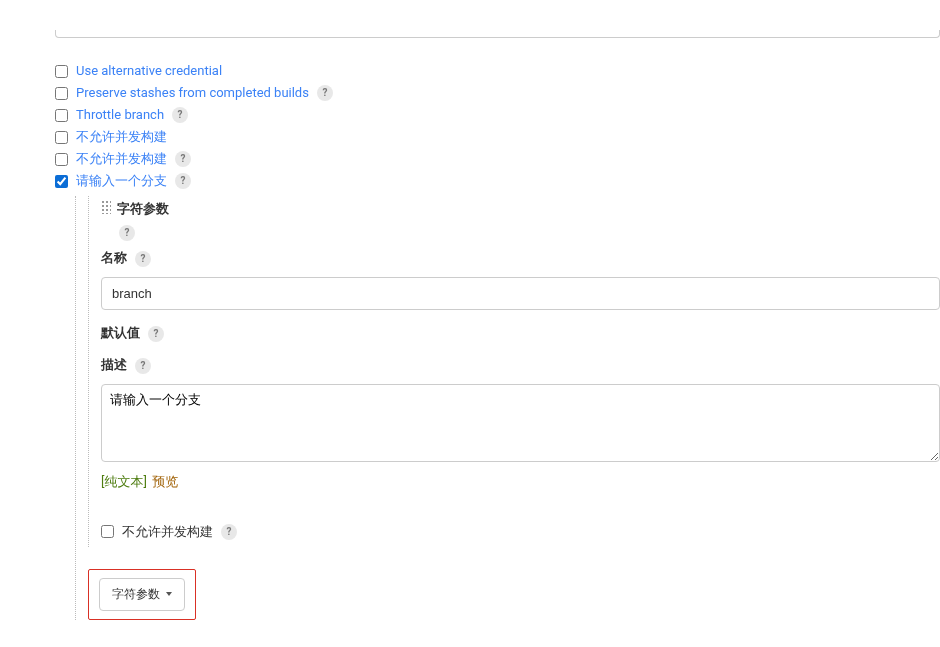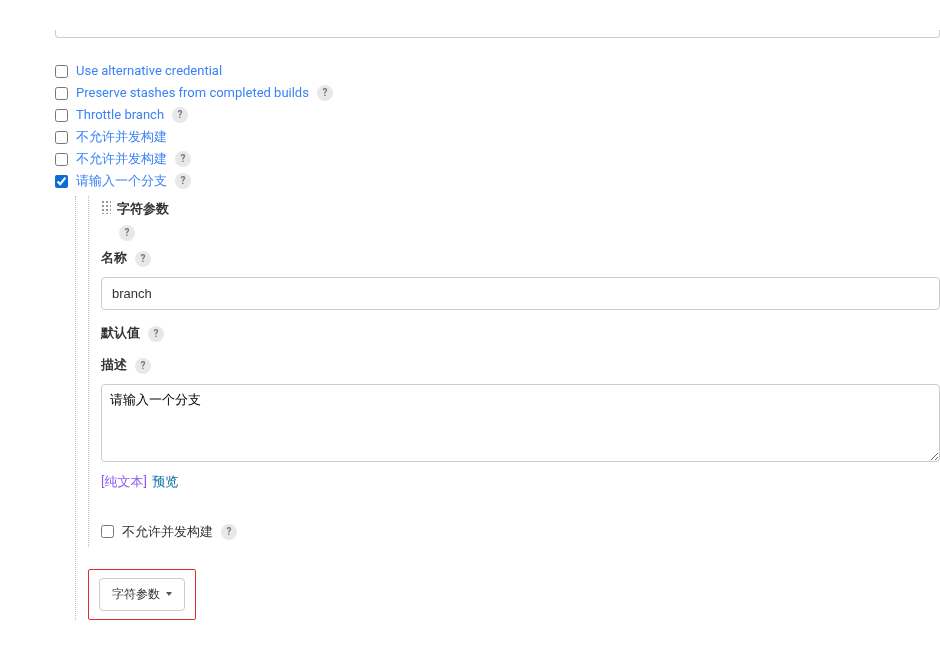--- a/index.html
+++ b/index.html
@@ -111,22 +111,22 @@
     border: 1px solid #ccc;
     border-radius: 4px;
     font-size: 13px;
     resize: vertical;
     font-family: inherit;
   }
   .plaintext-row {
     margin-top: 8px;
     font-size: 13px;
   }
-  .plaintext-label { color: #8b5cf6; }
-  .preview-link { color: #0369a1; text-decoration: none; margin-left: 2px; }
+  .plaintext-label { color: #4d7c0f; }
+  .preview-link { color: #a16207; text-decoration: none; margin-left: 2px; }
   .trim-row {
     display: flex;
     align-items: center;
     padding: 18px 0 6px 0;
   }
   .trim-row input[type="checkbox"] {
     margin: 0 8px 0 0;
     width: 13px;
     height: 13px;
   }

